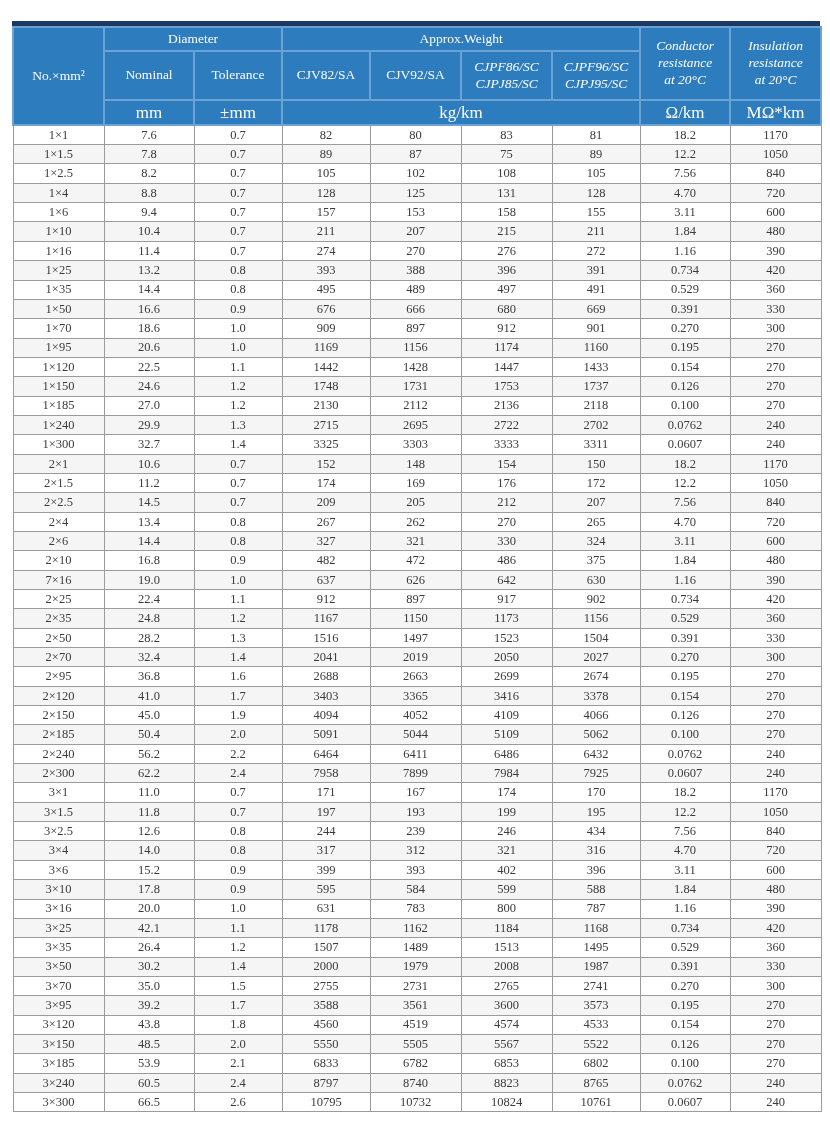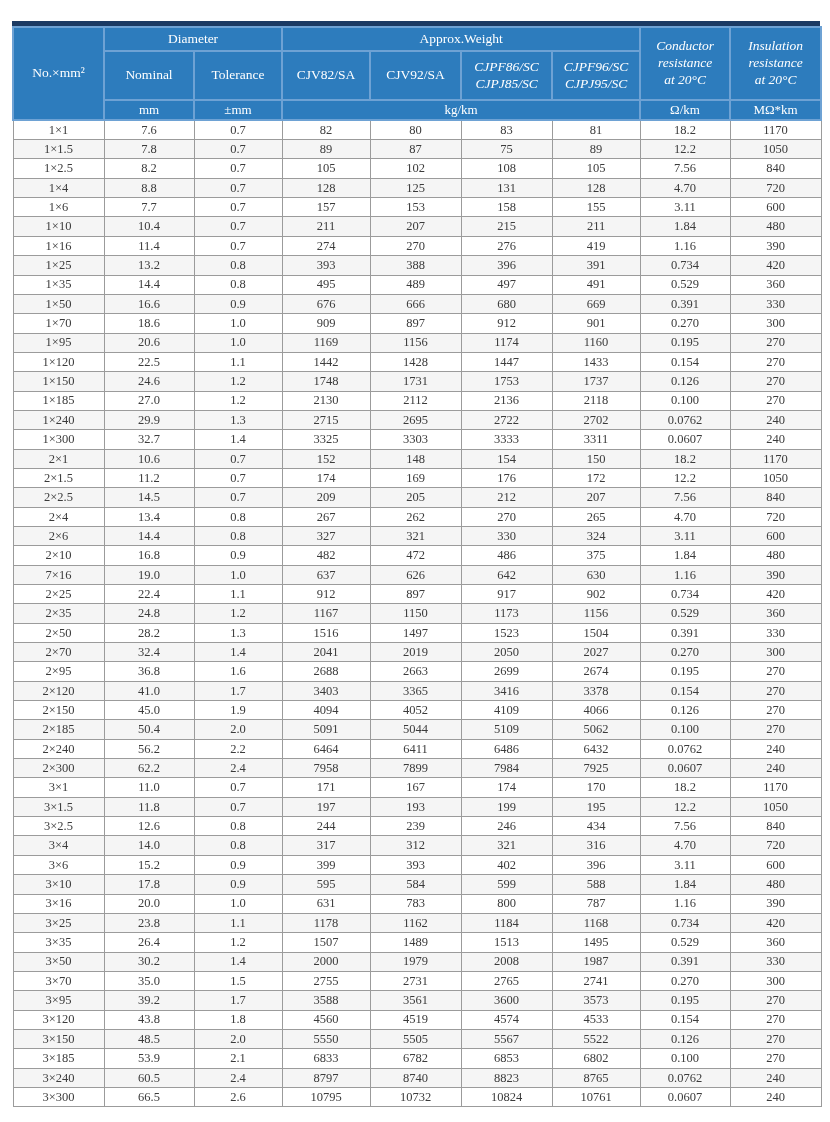--- a/index.html
+++ b/index.html
@@ -31,21 +31,21 @@
     font-weight: normal;
     font-size: 13.5px;
     text-align: center;
     vertical-align: middle;
     border: 2px solid var(--header-border, #6ea2d4);
     line-height: 1.25;
     padding: 1px 2px;
   }
   thead tr.h-row1 th { height: 24px; }
   thead tr.h-row2 th { height: 49px; }
-  thead tr.h-row3 th { height: 20px; font-size: 13px; }
+  thead tr.h-row3 th { height: 20px; font-size: 17px; }
   .multiline { white-space: pre-line; font-style: italic; }
   tbody td {
     height: 19.35px;
     text-align: center;
     vertical-align: middle;
     font-size: 12.5px;
     color: var(--text, #3b3b3b);
     border: 1px solid #9b9b9b;
     padding: 0 2px;
     background: #ffffff;
@@ -140,21 +140,21 @@
           <td>0.7</td>
           <td>128</td>
           <td>125</td>
           <td>131</td>
           <td>128</td>
           <td>4.70</td>
           <td>720</td>
         </tr>
         <tr>
           <td>1×6</td>
-          <td>7.7</td>
+          <td>9.4</td>
           <td>0.7</td>
           <td>157</td>
           <td>153</td>
           <td>158</td>
           <td>155</td>
           <td>3.11</td>
           <td>600</td>
         </tr>
         <tr>
           <td>1×10</td>
@@ -167,21 +167,21 @@
           <td>1.84</td>
           <td>480</td>
         </tr>
         <tr>
           <td>1×16</td>
           <td>11.4</td>
           <td>0.7</td>
           <td>274</td>
           <td>270</td>
           <td>276</td>
-          <td>419</td>
+          <td>272</td>
           <td>1.16</td>
           <td>390</td>
         </tr>
         <tr>
           <td>1×25</td>
           <td>13.2</td>
           <td>0.8</td>
           <td>393</td>
           <td>388</td>
           <td>396</td>
@@ -547,21 +547,21 @@
           <td>1.0</td>
           <td>631</td>
           <td>783</td>
           <td>800</td>
           <td>787</td>
           <td>1.16</td>
           <td>390</td>
         </tr>
         <tr>
           <td>3×25</td>
-          <td>23.8</td>
+          <td>42.1</td>
           <td>1.1</td>
           <td>1178</td>
           <td>1162</td>
           <td>1184</td>
           <td>1168</td>
           <td>0.734</td>
           <td>420</td>
         </tr>
         <tr>
           <td>3×35</td>

